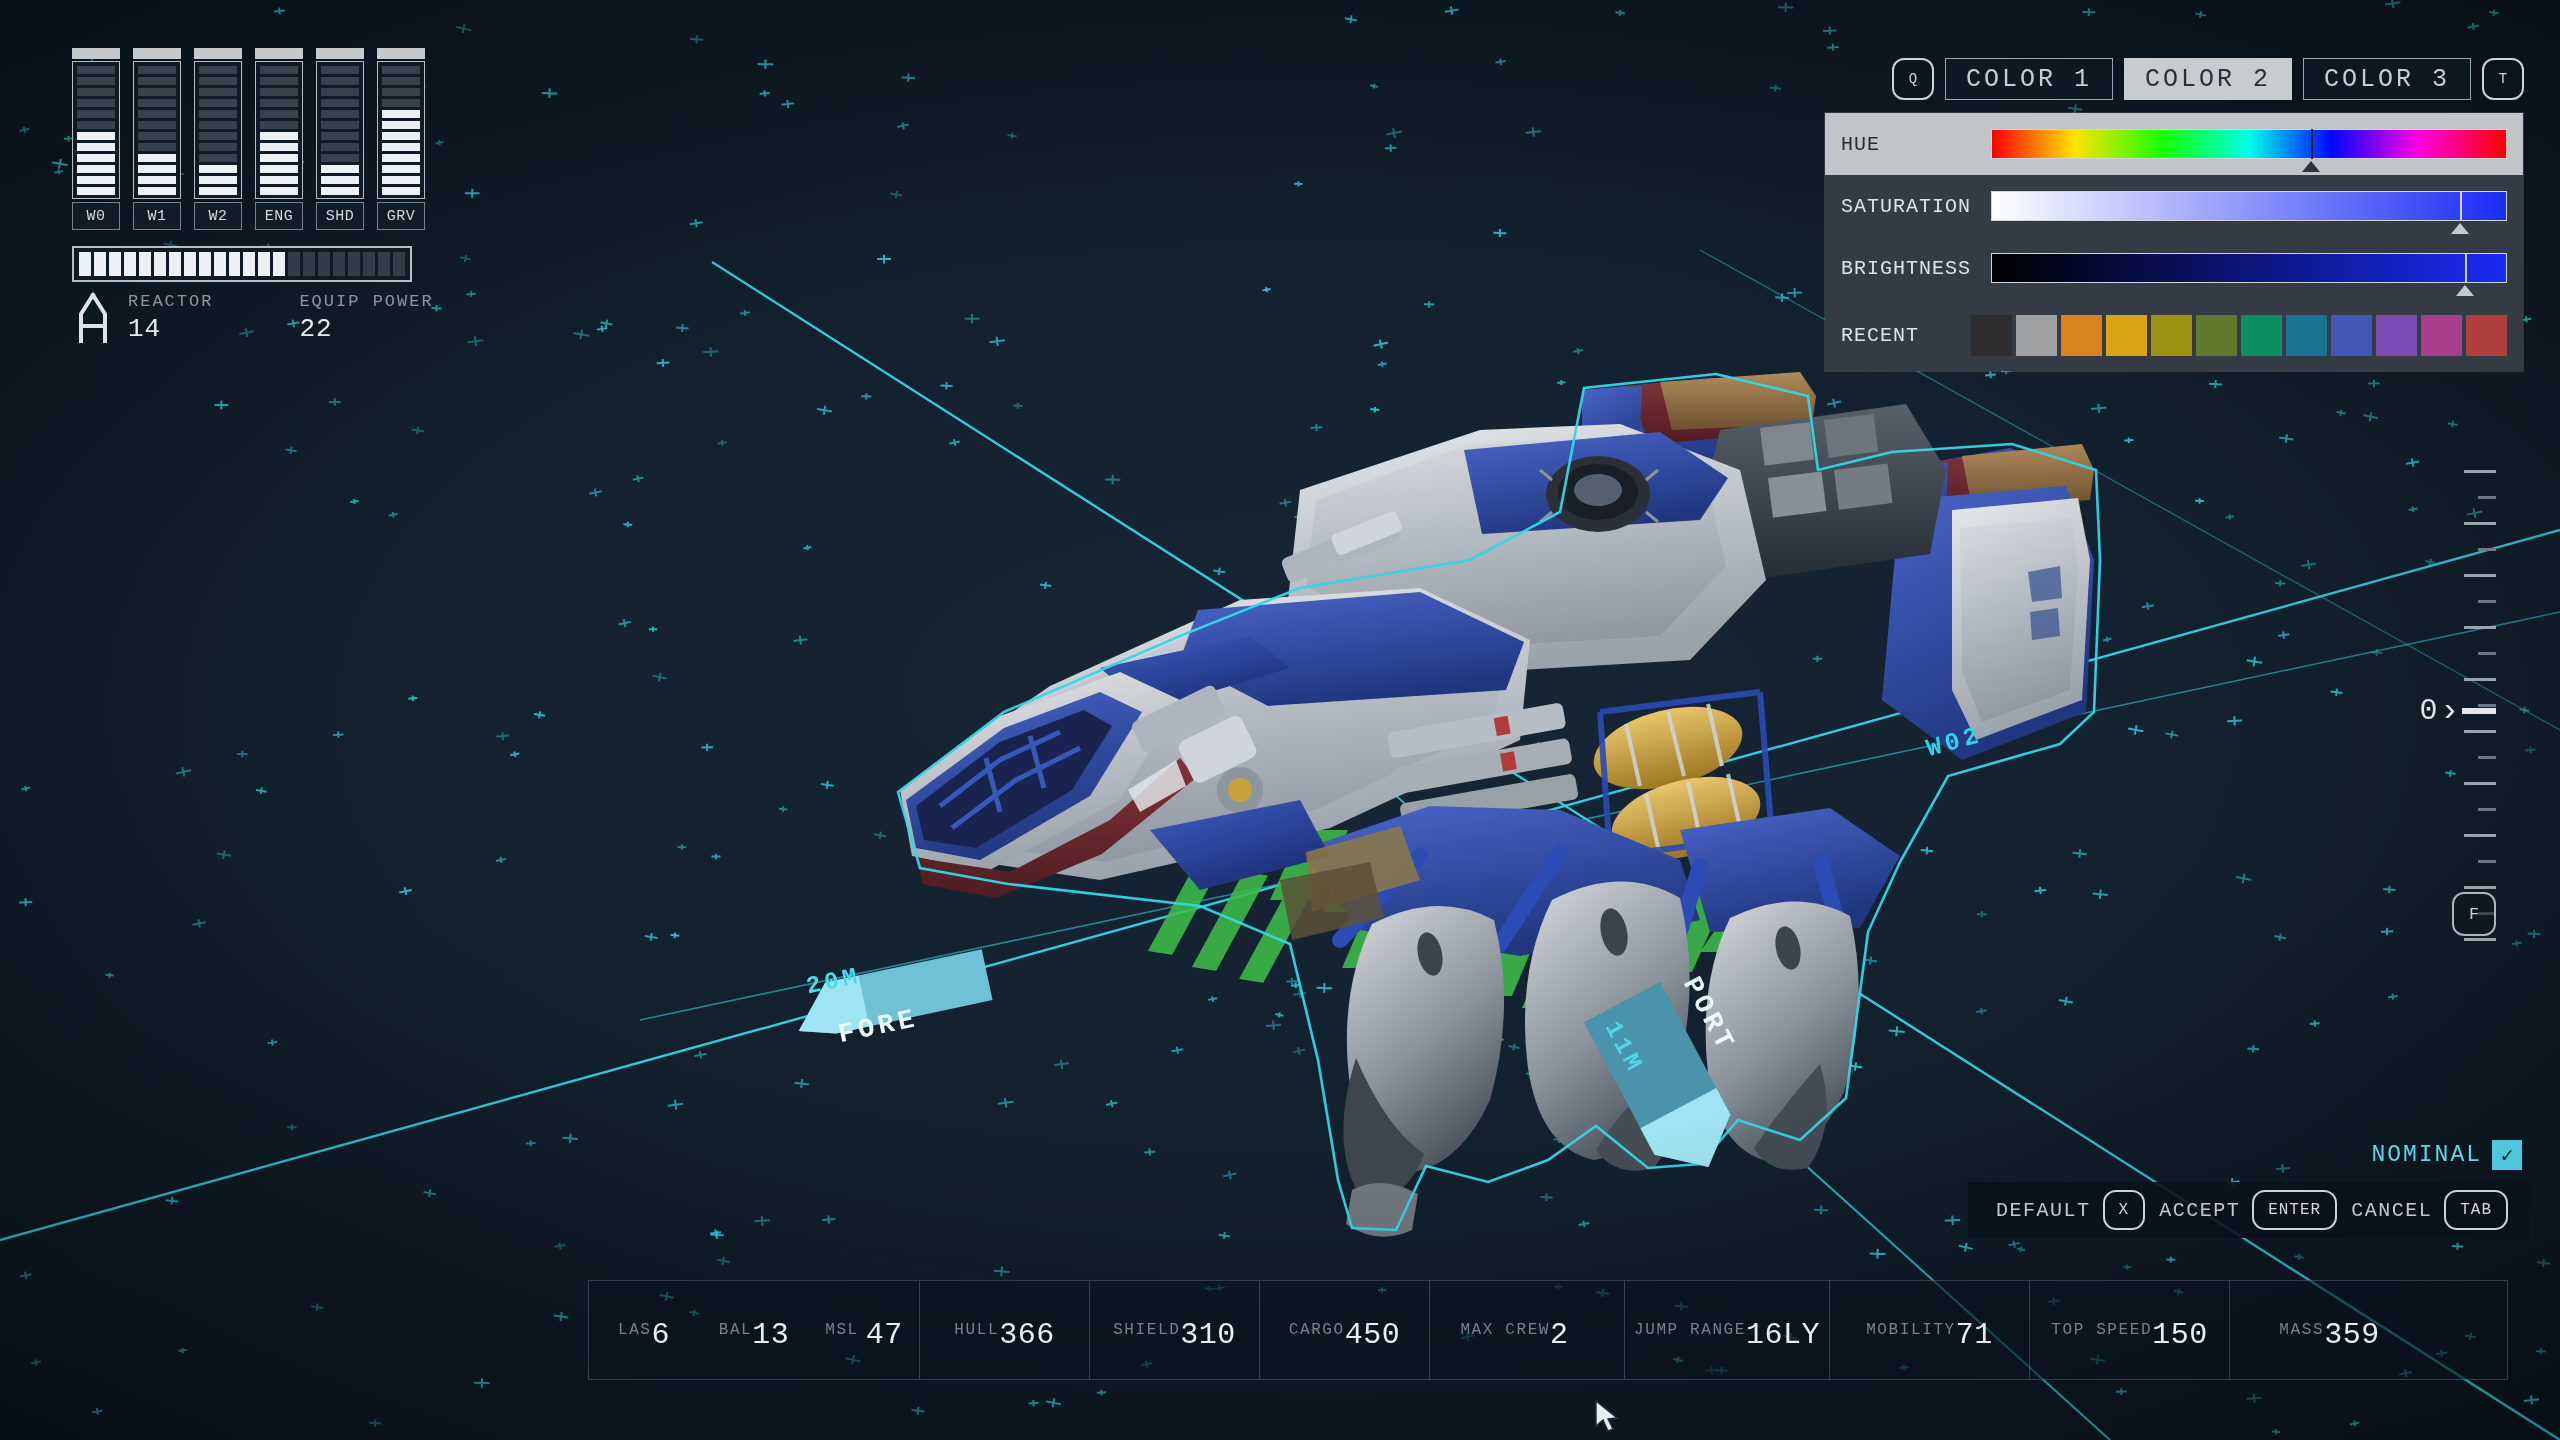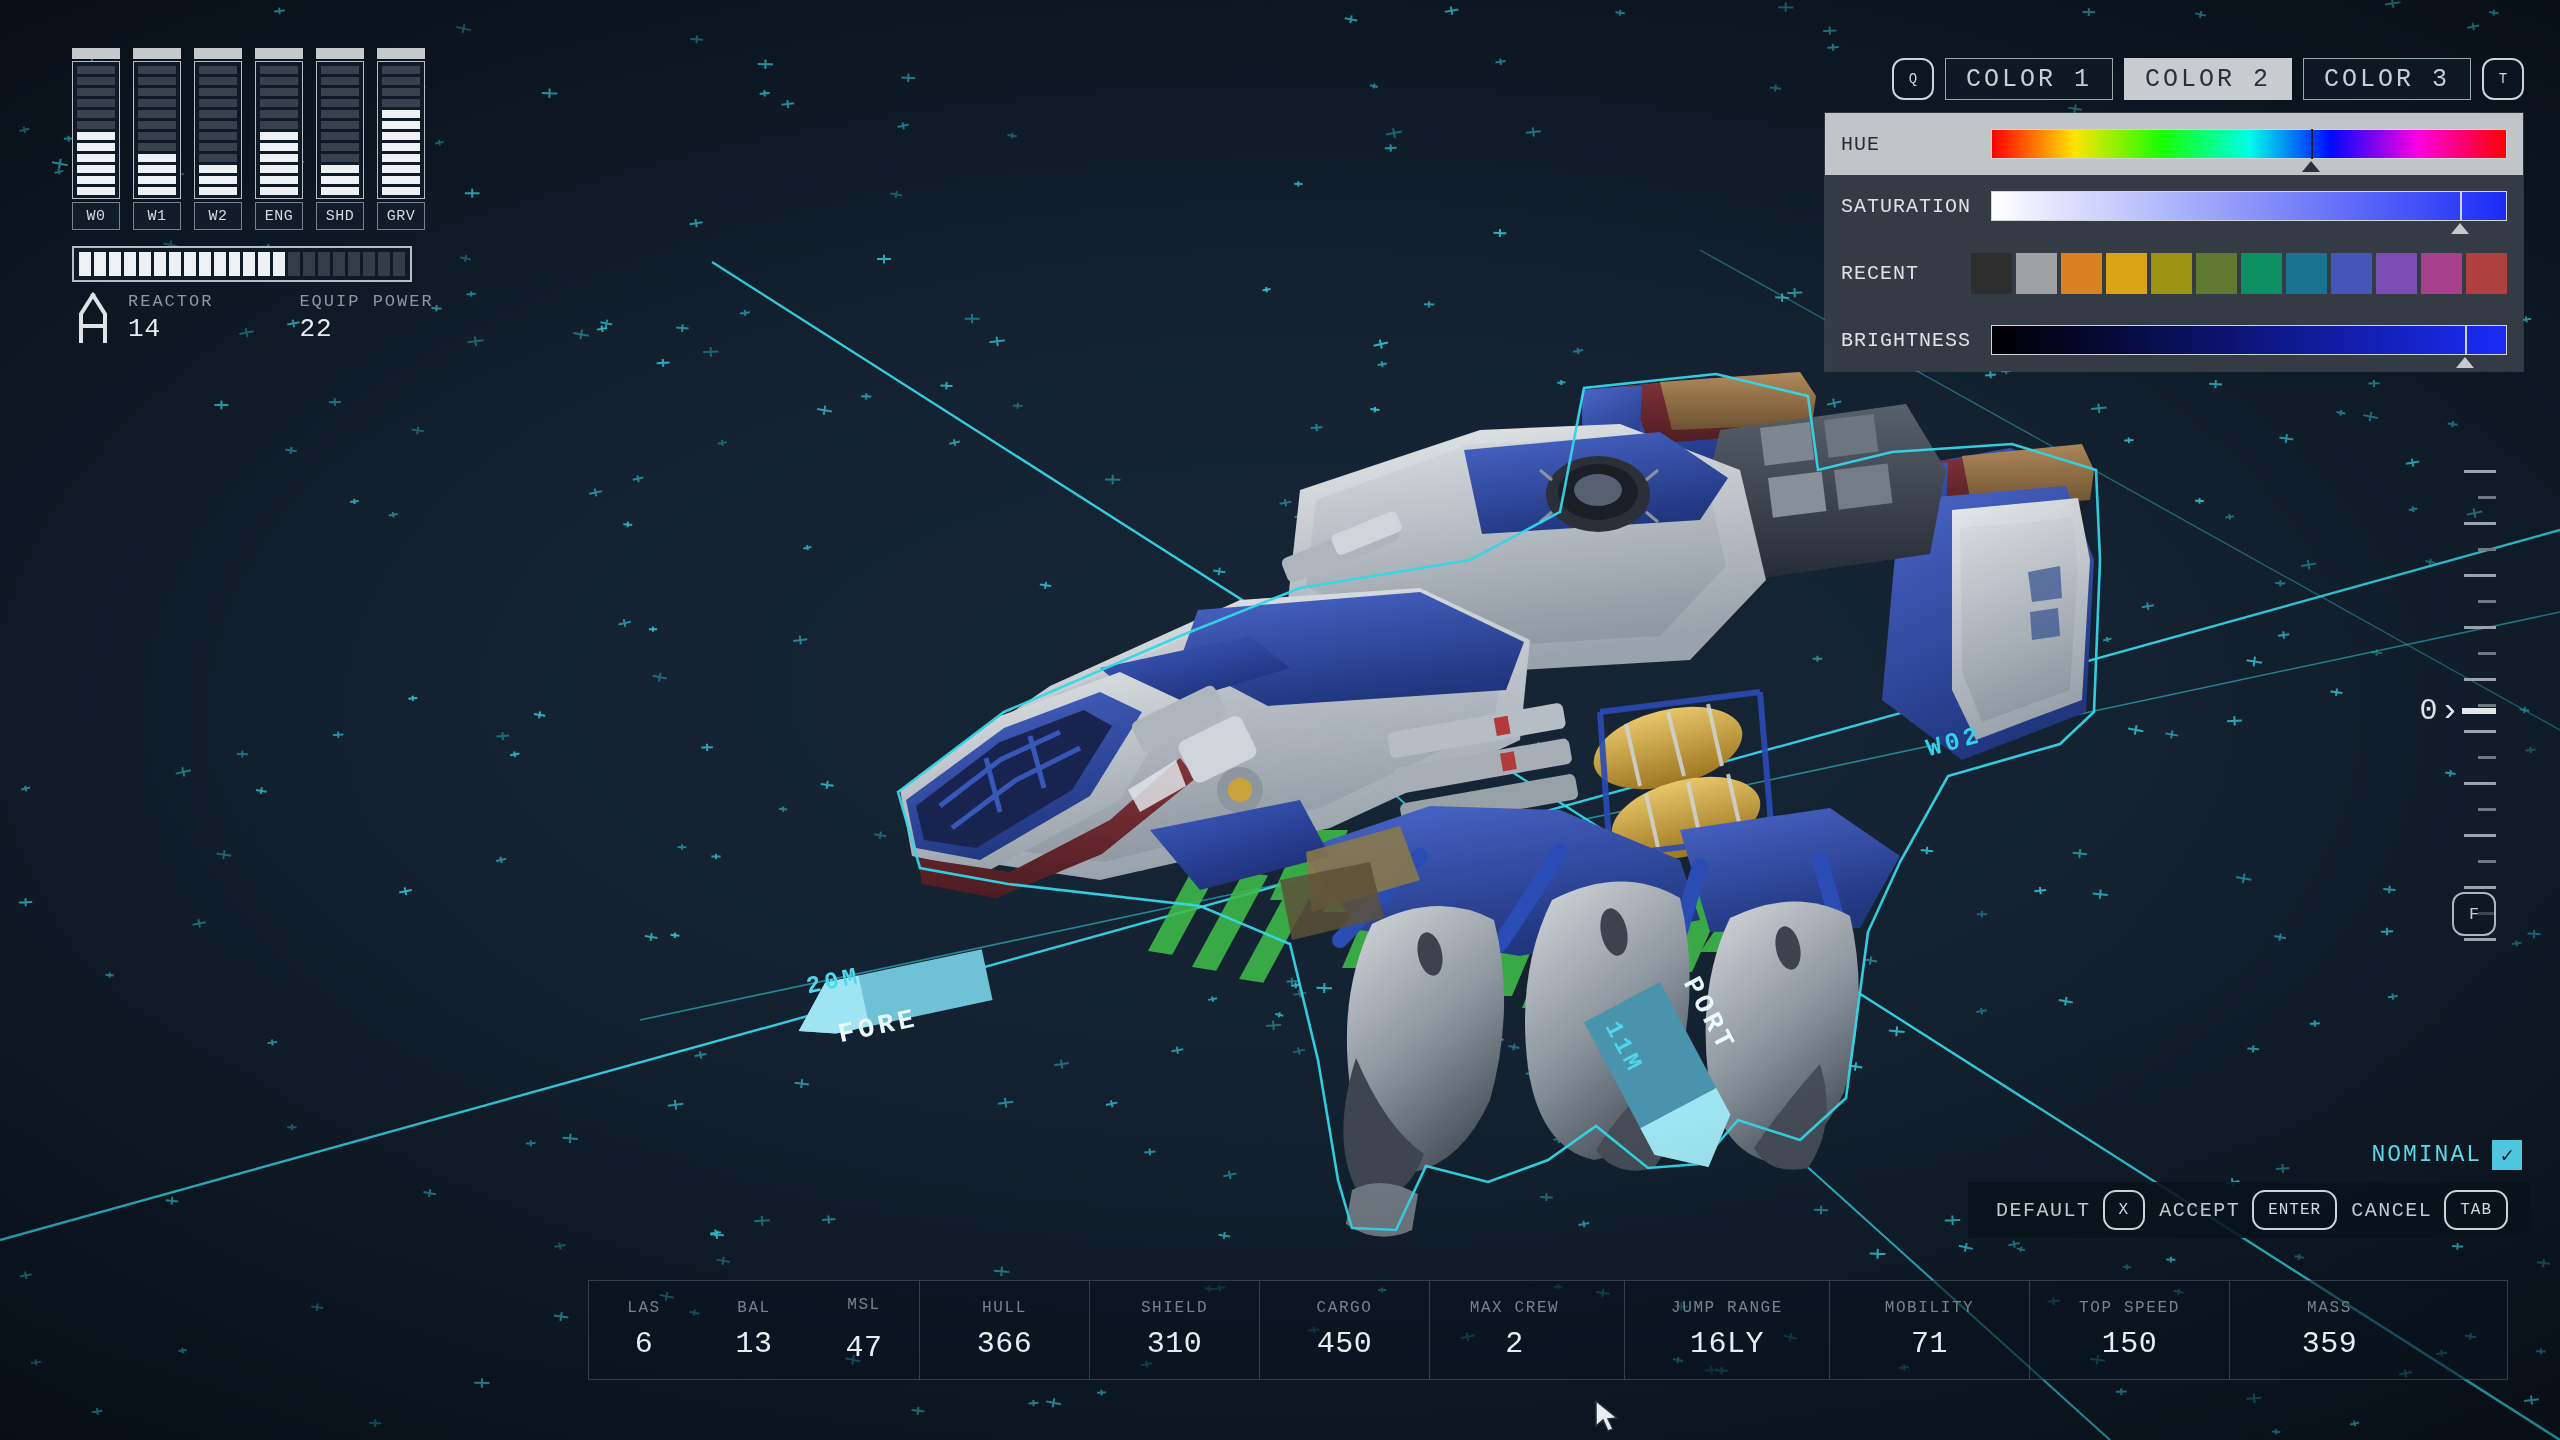--- a/index.html
+++ b/index.html
@@ -183,21 +183,21 @@
   #statbar{
     position:absolute; left:588px; top:1280px;
     width:1920px; height:100px;
     border:1px solid rgba(150,165,180,.30);
     background:rgba(9,19,29,.55);
     display:flex; align-items:stretch;
   }
   .sgroup{ display:flex; }
   .sgroup + .sgroup{ border-left:1px solid rgba(150,165,180,.30); }
   .scell{
-    display:flex;flex-direction:column;align-items:center;justify-content:center;
+    display:flex;flex-direction:row;align-items:center;justify-content:center;
     padding:0 4px;
     text-align:center;
   }
   .scell .sk{ font-size:16px;letter-spacing:1.6px;color:#78828c; }
   .scell .sv{ font-size:30px;color:#e9edf0;margin-top:10px;letter-spacing:.5px; }
 
   
   #ship-layer{ position:absolute; inset:0; pointer-events:none; }
   .mlabel{
     position:absolute; font-size:27px; letter-spacing:4px;
@@ -1589,43 +1589,43 @@
       <div class="pnub" id="hue-nub" style="left: 62%;"></div>
     </div>
   </div>
   <div class="prow">
     <div class="plabel">SATURATION</div>
     <div class="ptrack" id="sat-track">
       <div class="pmark light" id="sat-mark" style="left: 91%;"></div>
       <div class="pnub light" id="sat-nub" style="left: 91%;"></div>
     </div>
   </div>
+  <div class="prow">
+    <div class="plabel">BRIGHTNESS</div>
+    <div class="ptrack" id="bri-track">
+      <div class="pmark light" id="bri-mark" style="left: 92%;"></div>
+      <div class="pnub light" id="bri-nub" style="left: 92%;"></div>
+    </div>
+  </div>
   <div class="prow" id="recent-row">
     <div class="plabel">RECENT</div>
     <div class="swatches" id="swatches">
         <div class="sw" style="background: rgb(46, 46, 46);"></div>
         <div class="sw" style="background: rgb(158, 160, 161);"></div>
         <div class="sw" style="background: rgb(217, 130, 31);"></div>
         <div class="sw" style="background: rgb(217, 163, 19);"></div>
         <div class="sw" style="background: rgb(154, 148, 18);"></div>
         <div class="sw" style="background: rgb(95, 122, 46);"></div>
         <div class="sw" style="background: rgb(14, 143, 99);"></div>
         <div class="sw" style="background: rgb(26, 116, 145);"></div>
         <div class="sw" style="background: rgb(68, 87, 184);"></div>
         <div class="sw" style="background: rgb(124, 76, 181);"></div>
         <div class="sw" style="background: rgb(168, 63, 140);"></div>
         <div class="sw" style="background: rgb(176, 63, 63);"></div>
       </div>
-  </div>
-  <div class="prow">
-    <div class="plabel">BRIGHTNESS</div>
-    <div class="ptrack" id="bri-track">
-      <div class="pmark light" id="bri-mark" style="left: 92%;"></div>
-      <div class="pnub light" id="bri-nub" style="left: 92%;"></div>
-    </div>
   </div>
 </div>
 
 <div id="ruler">
   <div id="ruler-cursor">
     <span id="ruler-zero">0</span>
     <span id="ruler-chev">›</span>
     <span id="ruler-bar"></span>
   </div>
 <div class="tick major" style="top: 0px;"></div>

